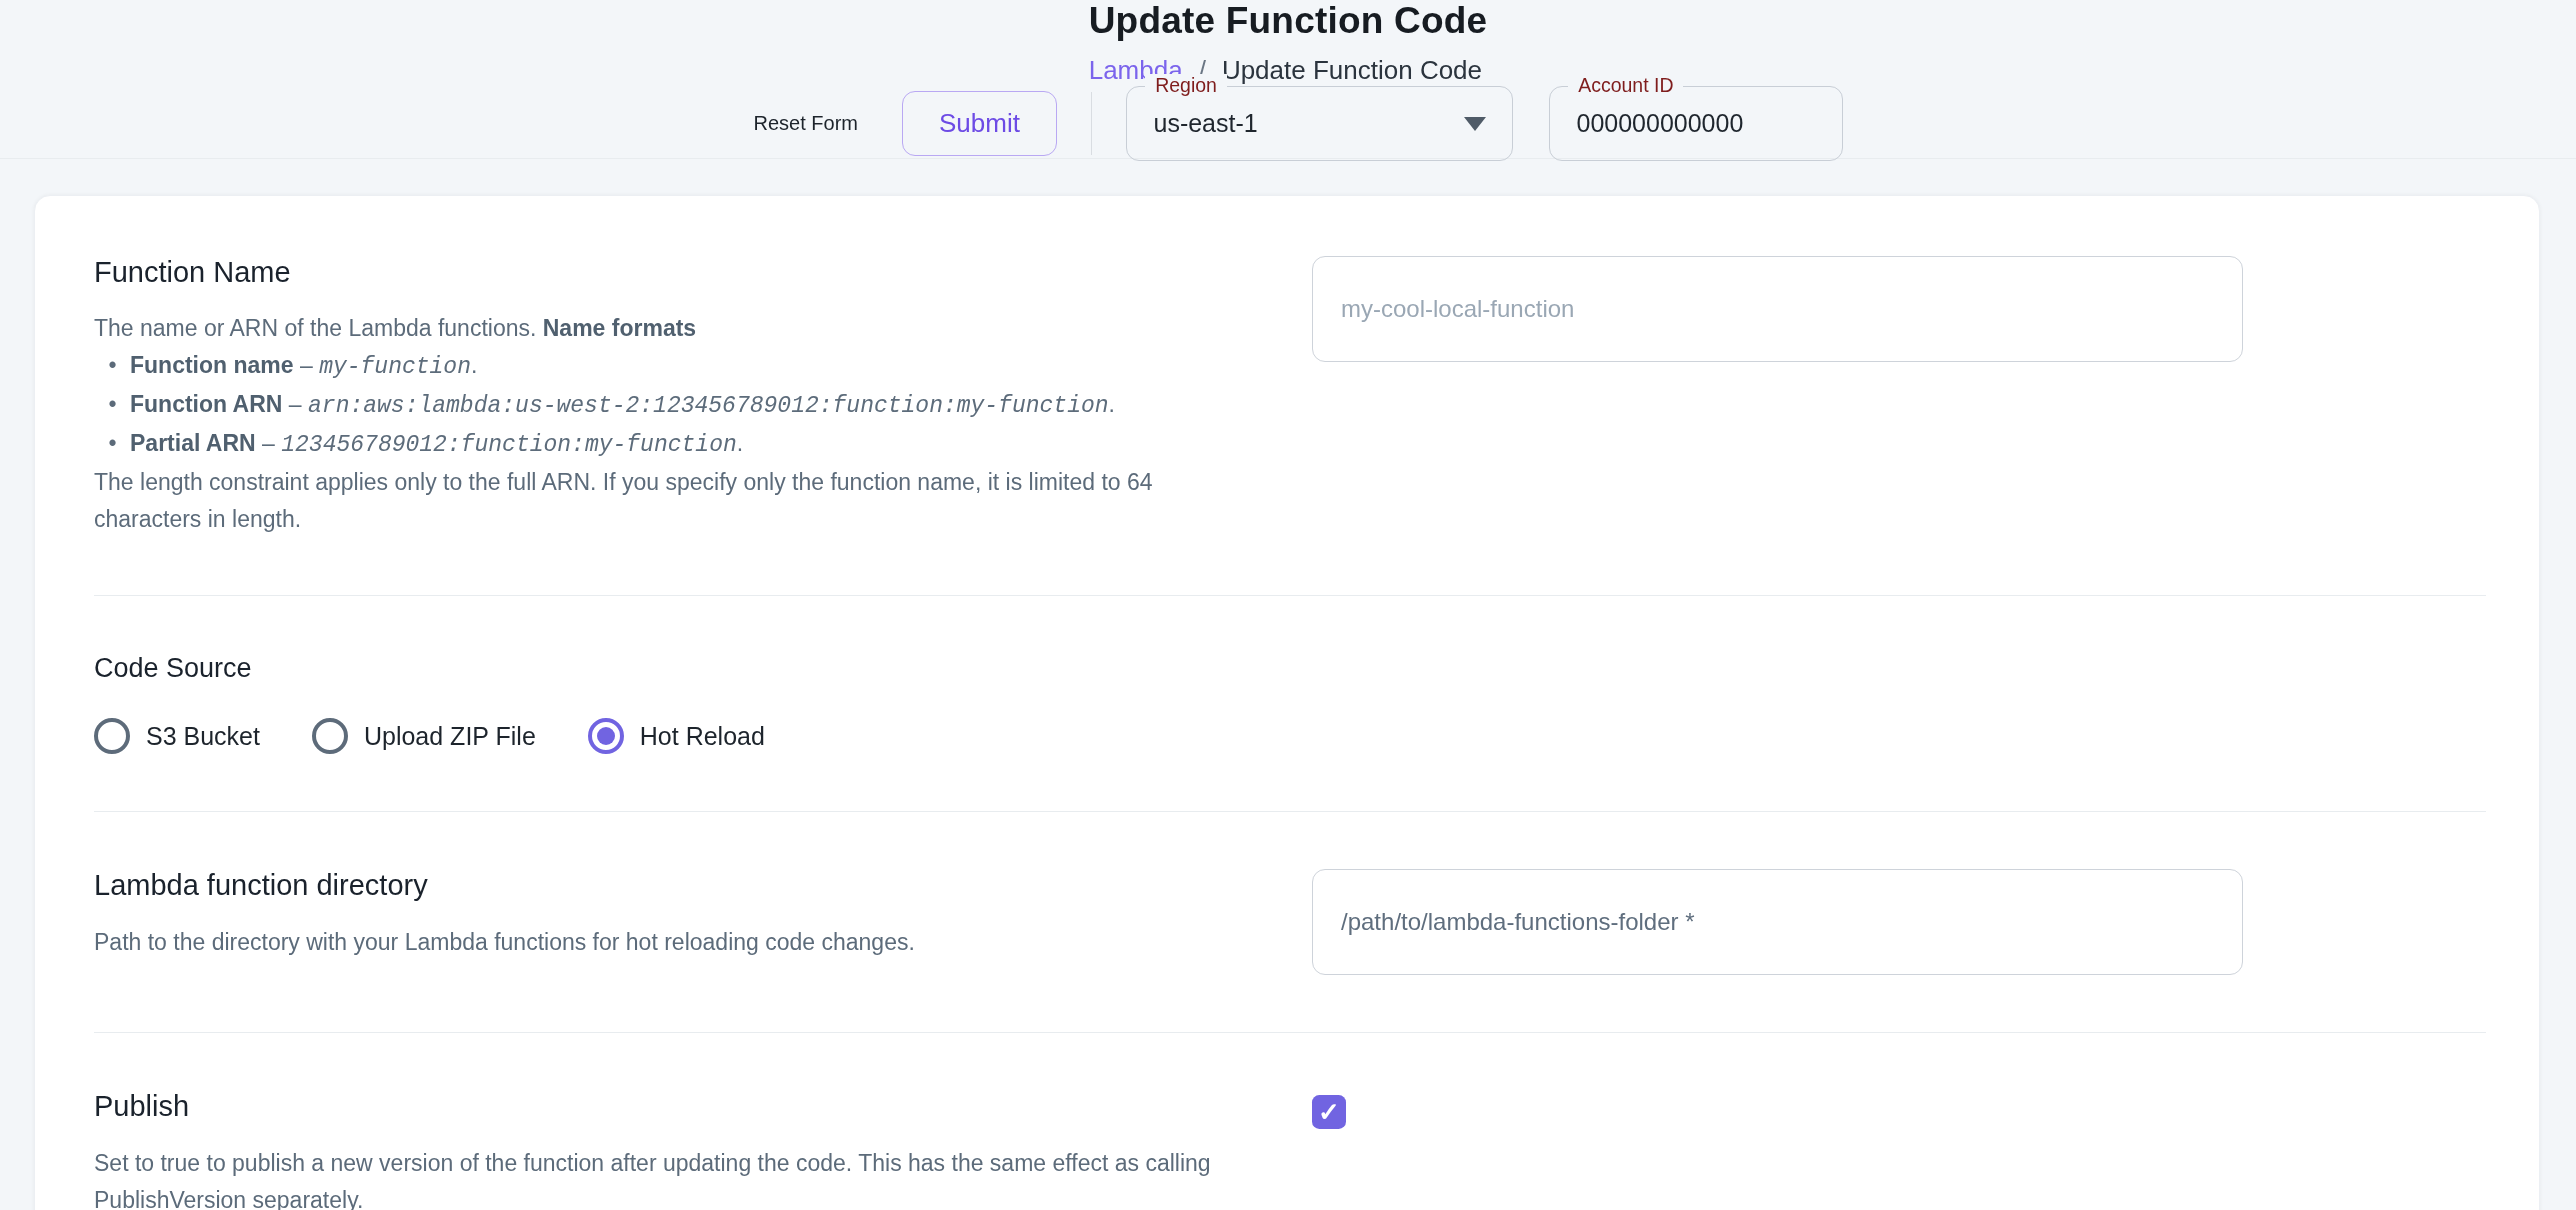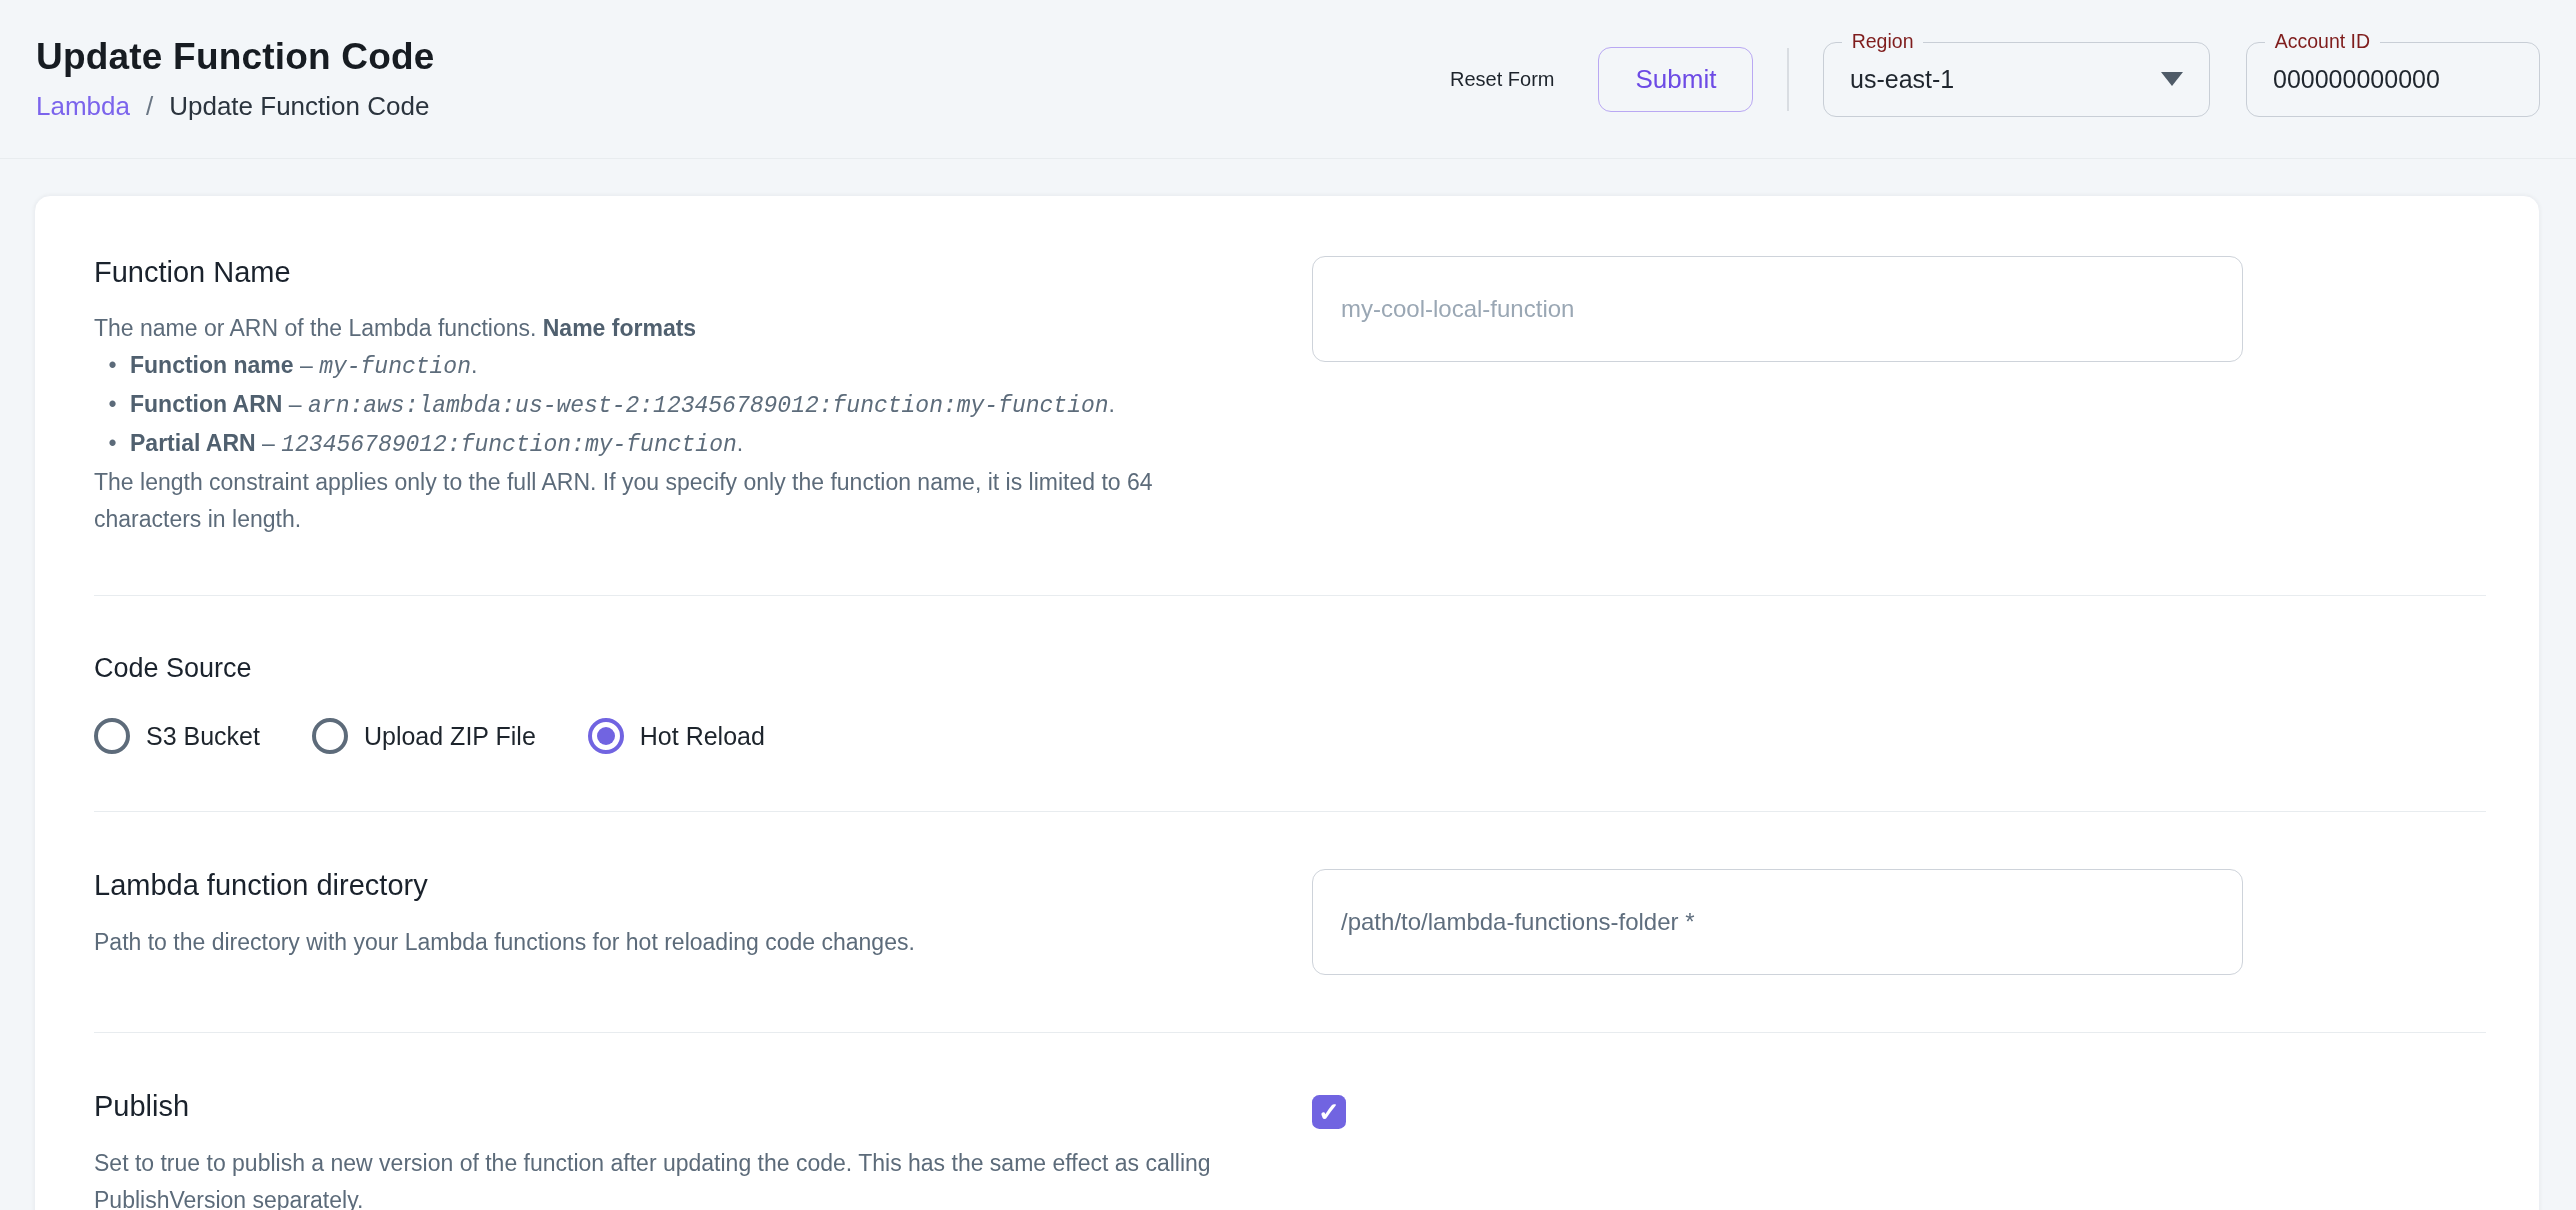--- a/index.html
+++ b/index.html
@@ -11,20 +11,21 @@
   }
 
   
   .app-header {
     height: 159px;
     padding: 0 36px;
     display: flex;
     align-items: center;
     justify-content: space-between;
     border-bottom: 1.6px solid #e8ecef;
+    flex-direction: column;
   }
   .page-title {
     font-size: 37px;
     font-weight: 600;
     color: #171c22;
     letter-spacing: 0.2px;
     margin-bottom: 13px;
   }
   .breadcrumb { display: flex; align-items: center; font-size: 26px; gap: 16px; }
   .breadcrumb a { color: #7b64ec; text-decoration: none; cursor: pointer; }

